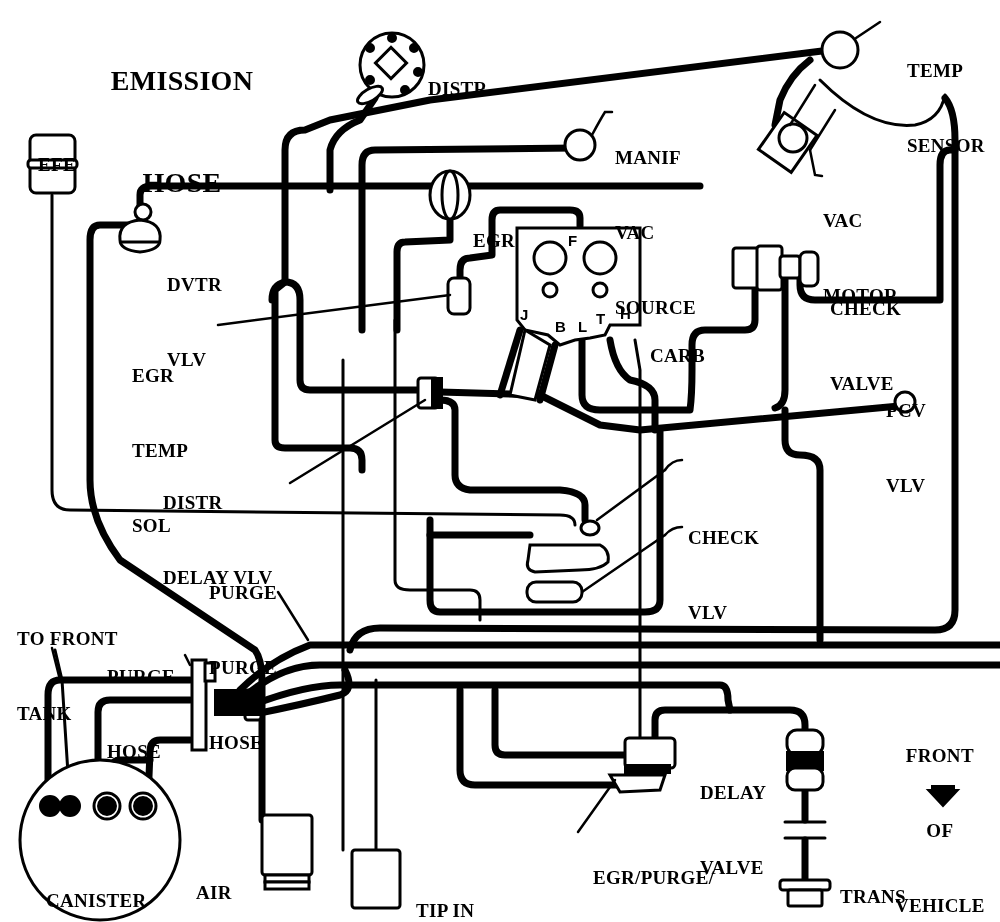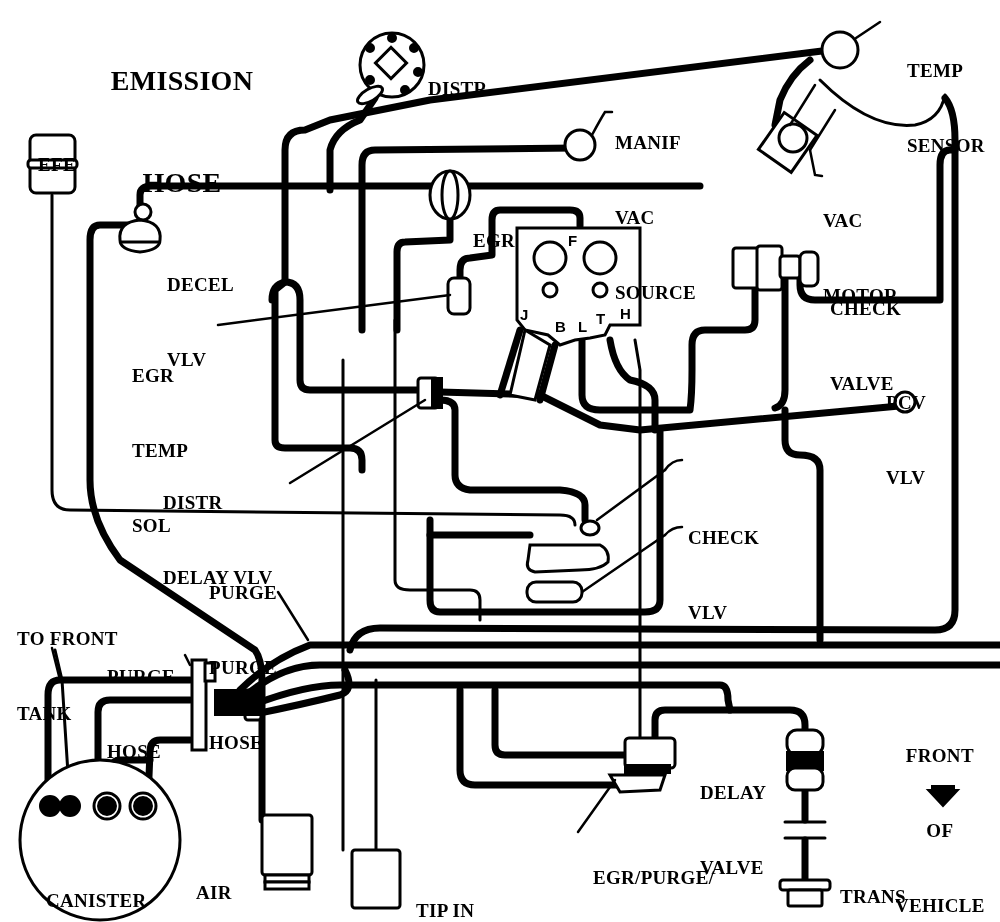--- a/index.html
+++ b/index.html
@@ -237,46 +237,49 @@
   <div class="lbl" style="left:428px;top:26px">
     <span>DISTR</span>
   </div>
   <div class="lbl" style="left:907px;top:8px">
     <span>TEMP</span>
     <span>SENSOR</span>
   </div>
   <div class="lbl" style="left:38px;top:102px">
     <span>EFE</span>
   </div>
-  <div class="lbl" style="left:615px;top:80px">
+  <div class="lbl" style="left:615px;top:95px">
     <span>MANIF</span>
     <span>VAC</span>
     <span>SOURCE</span>
   </div>
   <div class="lbl" style="left:823px;top:158px">
     <span>VAC</span>
     <span>MOTOR</span>
   </div>
   <div class="lbl" style="left:473px;top:178px">
     <span>EGR</span>
   </div>
   <div class="lbl" style="left:167px;top:222px">
-    <span>DECEL</span>
+    <span>DVTR</span>
     <span>VLV</span>
   </div>
   <div class="lbl" style="left:830px;top:246px">
     <span>CHECK</span>
     <span>VALVE</span>
+  </div>
+  <div class="lbl" style="left:650px;top:293px">
+    <span>CARB</span>
   </div>
   <div class="lbl" style="left:132px;top:313px">
     <span>EGR</span>
     <span>TEMP</span>
     <span>SOL</span>
   </div>
-  <div class="lbl" style="left:886px;top:340px">
+  <div class="lbl" style="left:886px;top:348px">
     <span>PCV</span>
     <span>VLV</span>
   </div>
   <div class="lbl" style="left:163px;top:440px">
     <span>DISTR</span>
     <span>DELAY VLV</span>
   </div>
   <div class="lbl" style="left:688px;top:475px">
     <span>CHECK</span>
     <span>VLV</span>

